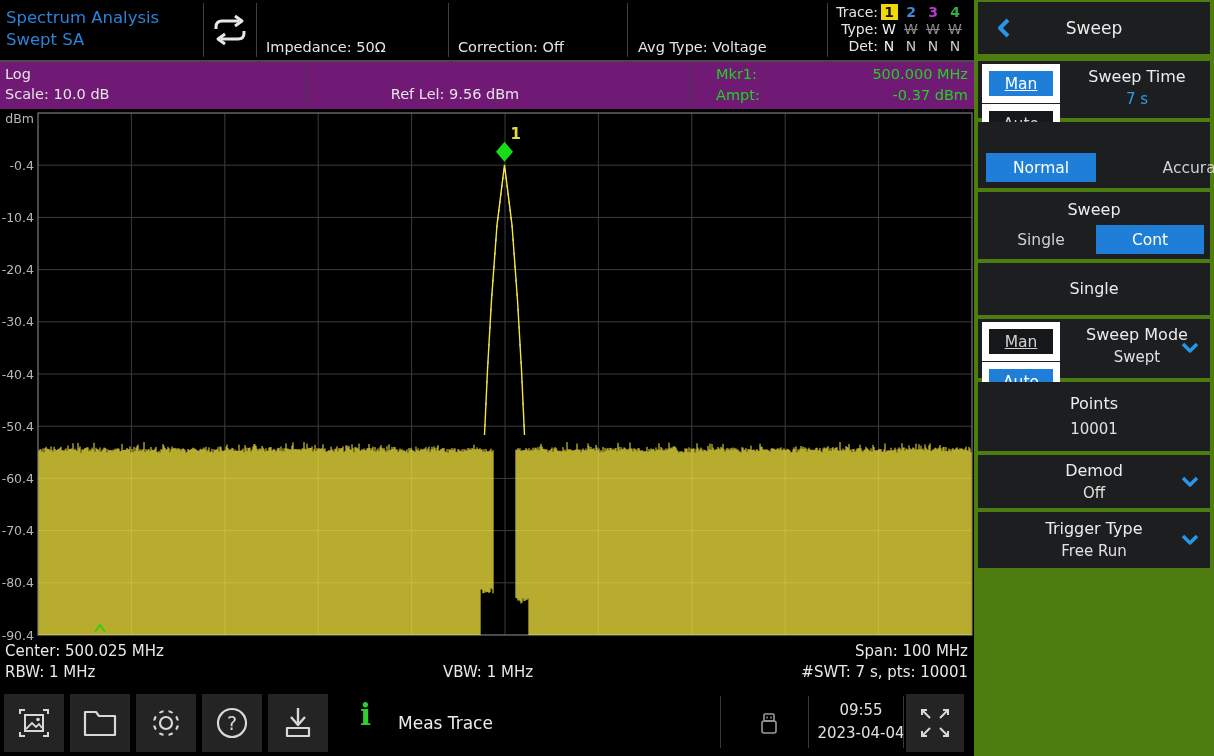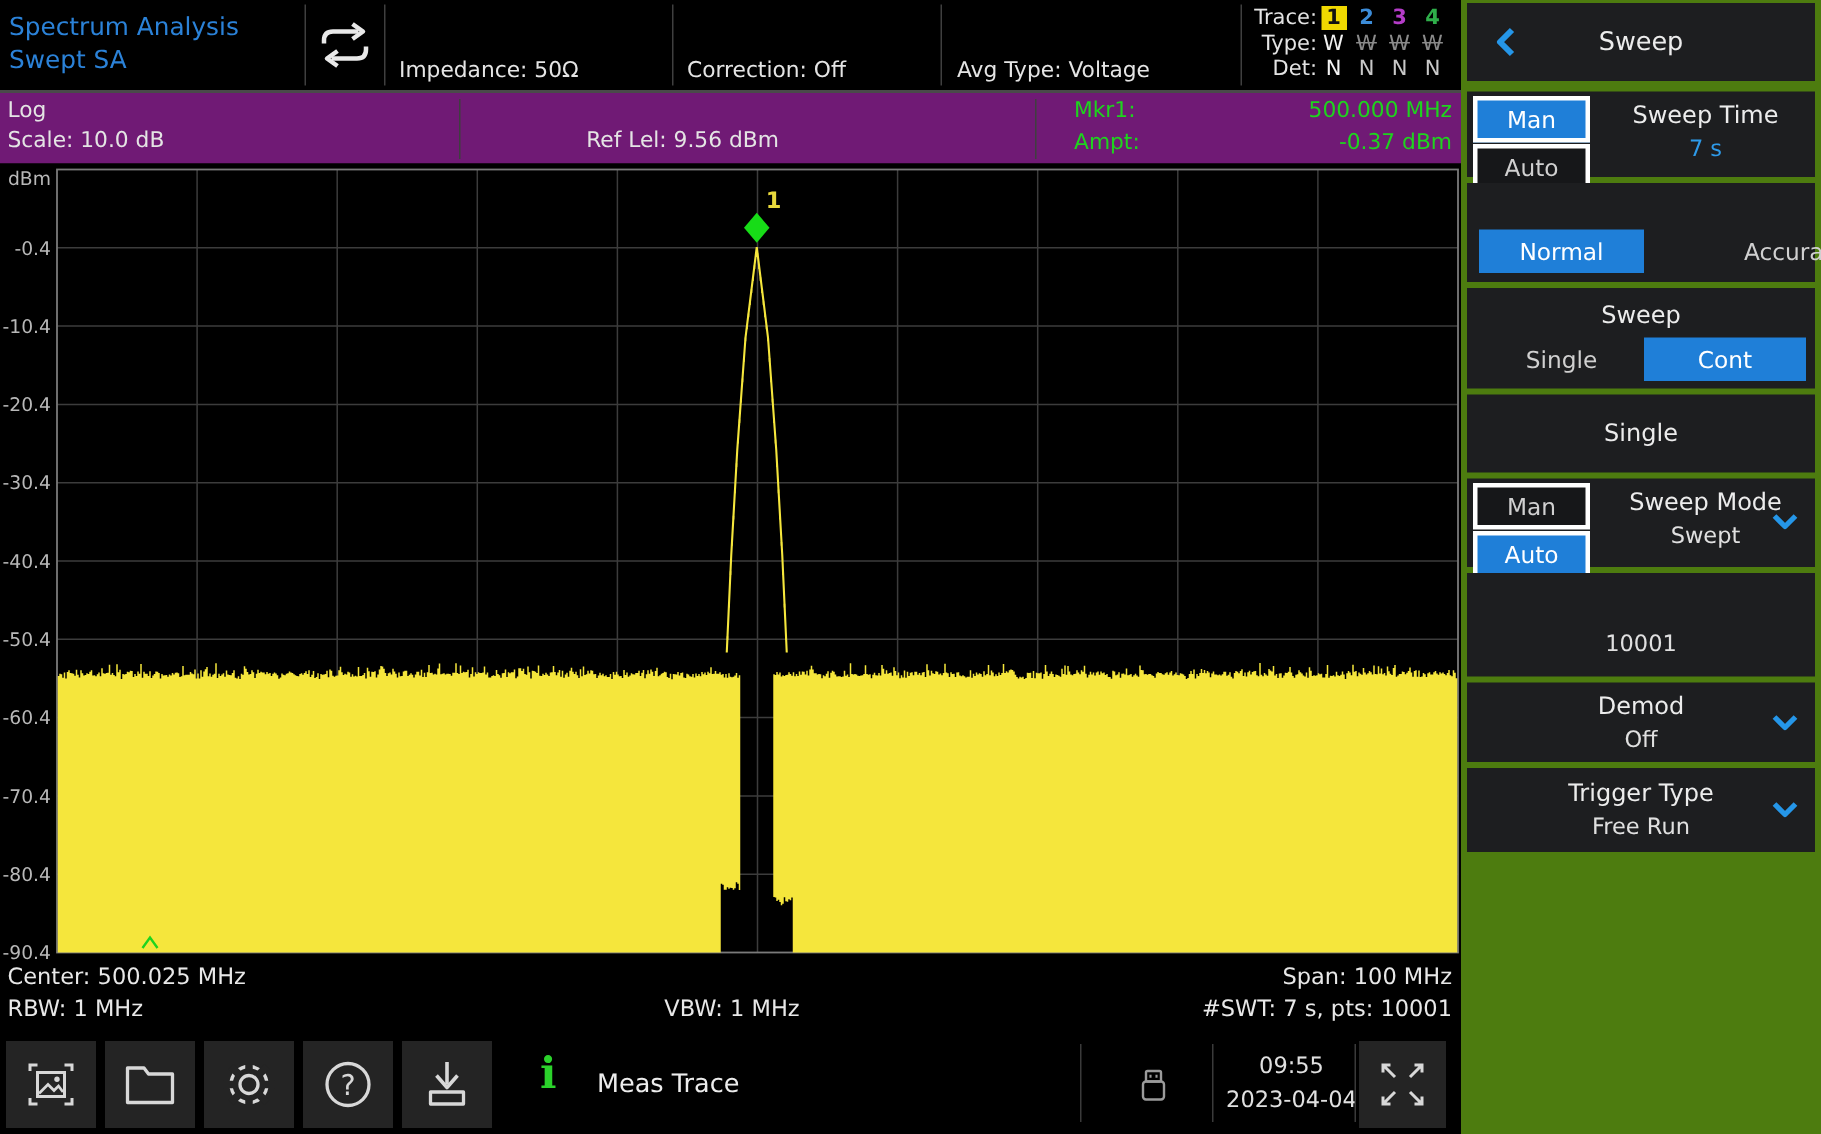--- a/index.html
+++ b/index.html
@@ -38,21 +38,21 @@
   .info-i{position:absolute;left:360px;top:8px;font-family:"DejaVu Serif","Liberation Serif",serif;font-weight:bold;font-size:29px;color:#2bd22b;}
   .clock{position:absolute;left:810px;top:9px;width:102px;text-align:center;font-size:15px;line-height:23px;color:#e0e0e0;}
   
   #sidebar{position:absolute;left:974px;top:0;width:240px;height:756px;background:#4d7c0f;}
   .sp{position:absolute;left:4px;width:232px;background:#1d1e20;}
   .sp-title{text-align:center;font-size:16px;color:#ececec;}
   .blue{background:#1f7fd8 !important;color:#fff !important;}
   .tog{display:flex;align-items:center;justify-content:center;font-size:15.5px;color:#d0d0d0;}
   .ma-col{position:absolute;left:4px;top:3px;width:78px;}
   .ma-cell{height:25px;margin-bottom:1px;display:flex;align-items:center;justify-content:center;
-           font-size:15.5px;color:#d0d0d0;background:#161719;border:3px solid #ffffff;}
+           font-size:15.5px;color:#d0d0d0;background:#161719;border:7px solid #ffffff;text-decoration:underline;}
   .sp-value-blue{color:#2e9ae8;}
   .chev{position:absolute;right:10px;}
 </style>
 </head>
 <body>
 
 <div id="app">
 
   <div id="topbar">
     <div class="app-title">
@@ -278,20 +278,21 @@
       <div class="abs" style="left:86px;right:0;top:6px;text-align:center;">
         <div style="font-size:16px;color:#ececec;">Sweep Mode</div>
         <div style="font-size:15px;color:#e0e0e0;margin-top:4px;">Swept</div>
       </div>
       <svg class="chev" style="top:22px;" width="20" height="14" viewBox="0 0 20 14">
         <polyline points="3,3 10,10 17,3" fill="none" stroke="#2596e8" stroke-width="3.5" stroke-linejoin="round"></polyline>
       </svg>
     </div>
 
     <div class="sp" style="top:382px;height:69px;">
+      <div class="sp-title abs" style="left:0;right:0;top:12px;">Points</div>
       <div class="abs" style="left:0;right:0;top:38px;text-align:center;font-size:15px;color:#e0e0e0;">10001</div>
     </div>
 
     <div class="sp" style="top:455px;height:53px;">
       <div class="sp-title abs" style="left:0;right:0;top:6px;">Demod</div>
       <div class="abs" style="left:0;right:0;top:29px;text-align:center;font-size:15px;color:#e0e0e0;">Off</div>
       <svg class="chev" style="top:20px;" width="20" height="14" viewBox="0 0 20 14">
         <polyline points="3,3 10,10 17,3" fill="none" stroke="#2596e8" stroke-width="3.5" stroke-linejoin="round"></polyline>
       </svg>
     </div>

